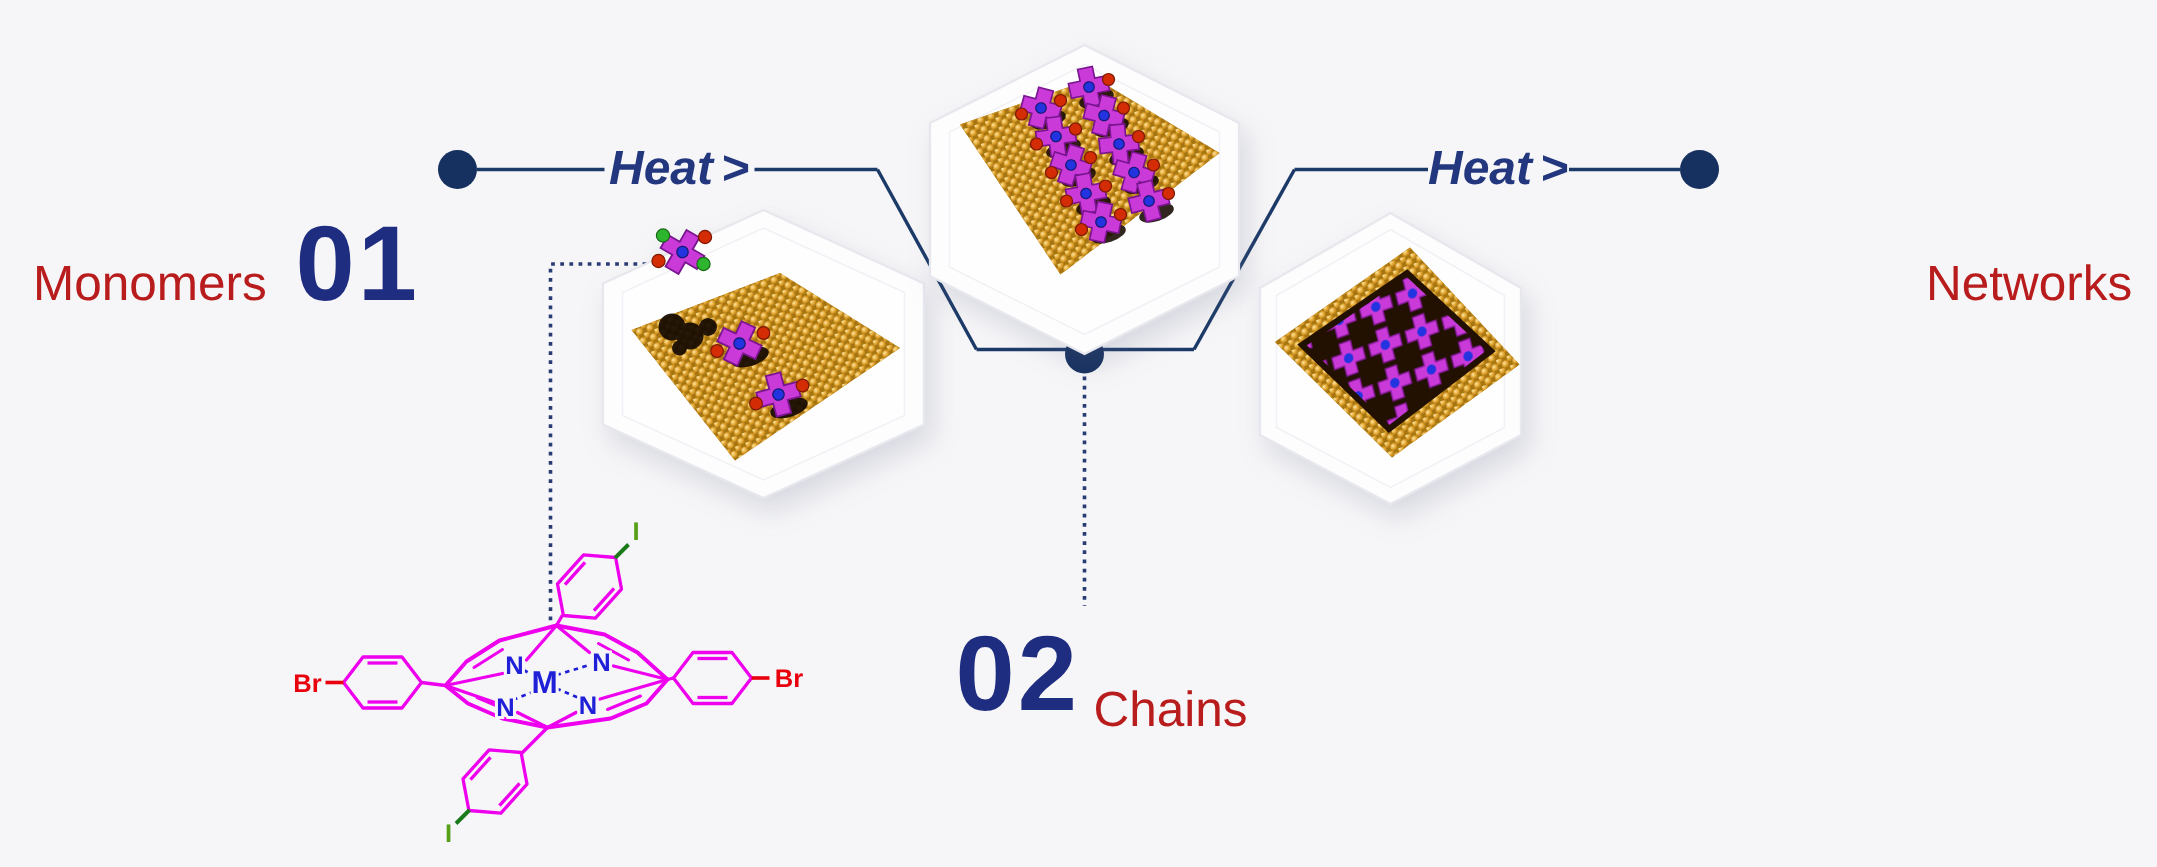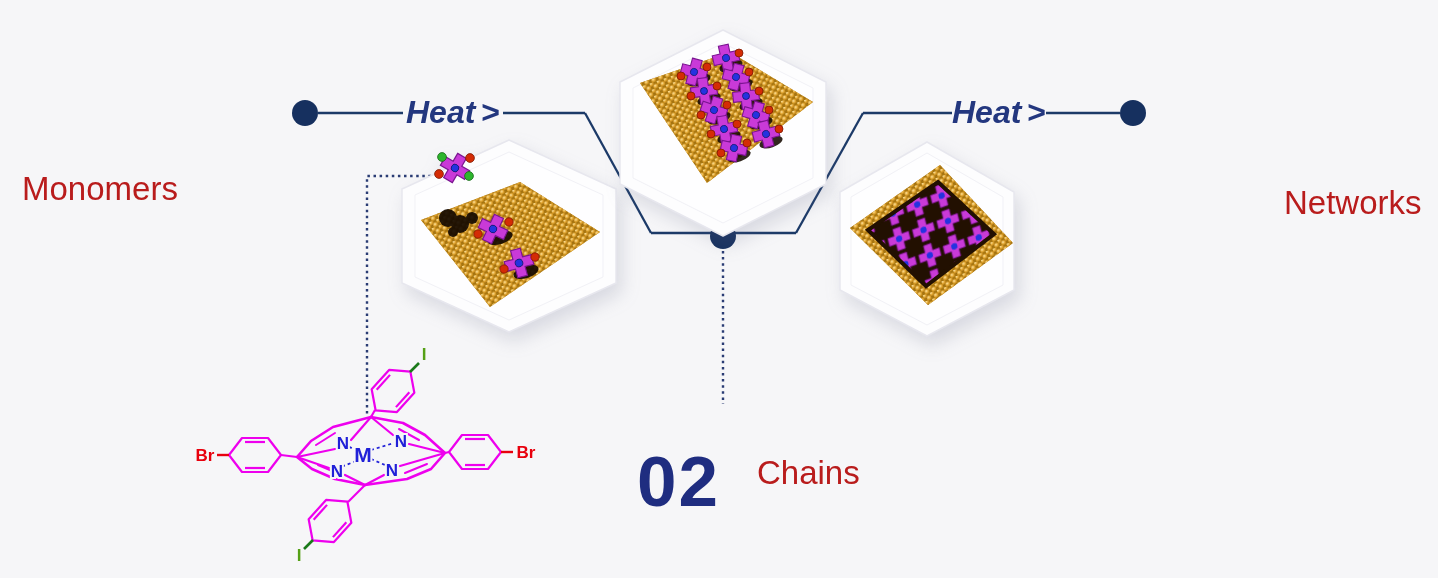--- a/index.html
+++ b/index.html
@@ -41,25 +41,26 @@
     <g stroke="#2a3c74" stroke-width="2.4" stroke-dasharray="2.5 3.6" fill="none">
       <polyline points="437,176 367,176 367,414"></polyline>
       <line x1="723" y1="251" x2="723" y2="404"></line>
     </g>
     <circle cx="305" cy="113" r="13" fill="#16305f"></circle>
     <circle cx="723" cy="236" r="13" fill="#16305f"></circle>
     <circle cx="1133" cy="113" r="13" fill="#16305f"></circle>
   </svg>
 
   <div class="step-label" style="left:22px;top:171px;">Monomers</div>
-
-  <div class="step-number" style="left:637px;top:446px;">02</div>
-  <div class="step-label" style="left:757px;top:455px;">Chains</div>
-
-  <div class="step-label" style="left:1284px;top:185px;">Networks</div>
+  <div class="step-number" style="left:197px;top:141px;">01</div>
+
+  <div class="step-number" style="left:637px;top:414px;">02</div>
+  <div class="step-label" style="left:729px;top:455px;">Chains</div>
+
+  <div class="step-label" style="left:1284px;top:171px;">Networks</div>
 
   <div class="heat-label" style="left:453px;top:112px;">
     <span>Heat</span><span class="arrow">&gt;</span>
   </div>
   <div class="heat-label" style="left:999px;top:112px;">
     <span>Heat</span><span class="arrow">&gt;</span>
   </div>
 
   <svg class="hex" style="left:396px;top:136px;" width="226" height="200" viewBox="0 0 226 200">
     <defs>

